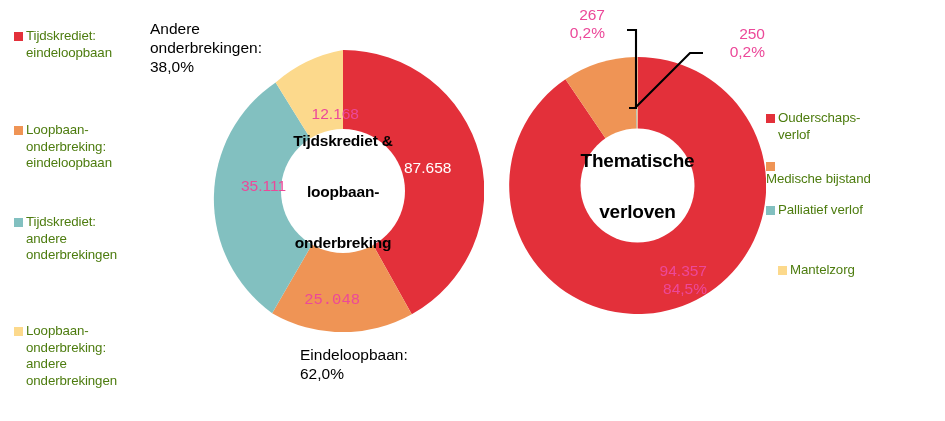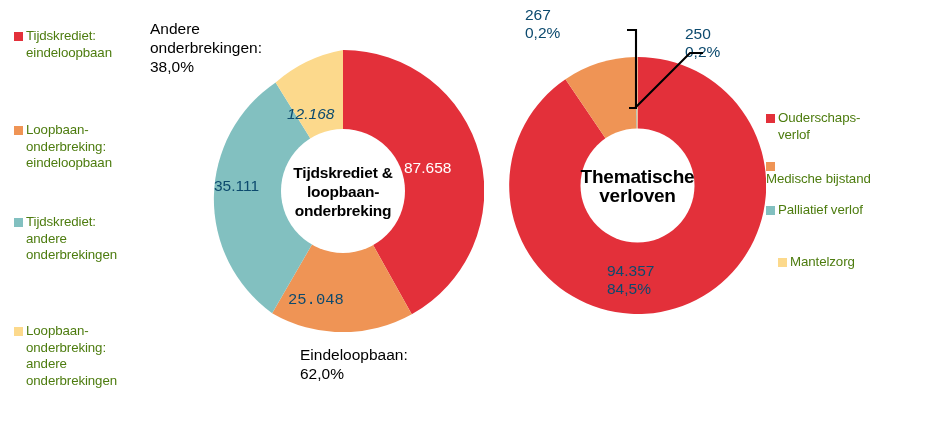--- a/index.html
+++ b/index.html
@@ -29,49 +29,50 @@
   #legend-left .legend-item:nth-child(1){top:0px;}
   #legend-left .legend-item:nth-child(2){top:94px;}
   #legend-left .legend-item:nth-child(3){top:186px;}
   #legend-left .legend-item:nth-child(4){top:295px;}
 
   #legend-right{left:766px;top:110px;width:175px;}
   #legend-right .legend-item{position:absolute;}
   #legend-right .legend-item:nth-child(1){top:0px;}
   #legend-right .legend-item:nth-child(2){top:48px;flex-direction:column;}
   #legend-right .legend-item:nth-child(3){top:92px;}
-  #legend-right .legend-item:nth-child(4){top:144px;padding-left:12px;}
+  #legend-right .legend-item:nth-child(4){top:152px;padding-left:12px;}
 
   
   .donut-wrap{position:absolute;}
   .donut-center{
     position:absolute;
     display:flex;flex-direction:column;align-items:center;justify-content:center;
     text-align:center;font-weight:bold;color:#000;
     pointer-events:none;
+    gap:32px;
   }
 
   #donut-left{left:202px;top:50px;width:282px;height:282px;}
   #donut-left .donut-center{
     left:0;top:0;width:282px;height:282px;
     font-size:15.5px;line-height:19px;letter-spacing:-0.2px;
   }
   #donut-left .donut-center span{display:block;}
 
   #donut-right{left:509px;top:57px;width:257px;height:257px;}
   #donut-right .donut-center{
     left:0;top:0;width:257px;height:257px;
     font-size:19px;line-height:19px;letter-spacing:-0.2px;
   }
   #donut-right .donut-center span{display:block;}
 
   
   .val{
-    position:absolute;font-size:15.5px;line-height:18px;color:#0c4a6e;
-    white-space:pre-line;text-align:left;
+    position:absolute;font-size:15.5px;line-height:18px;color:#ec4899;
+    white-space:pre-line;text-align:right;
   }
   .val.white{color:#ffffff;}
 
   
   .anno{
     position:absolute;font-size:15.5px;line-height:19px;color:#000;
     white-space:pre-line;
   }
   .anno.c{}
   .leader{position:absolute;pointer-events:none;}
@@ -129,21 +130,21 @@
     <div class="donut-center">
       <span>Tijdskrediet &amp;</span>
       <span>loopbaan-</span>
       <span>onderbreking</span>
     </div>
   </div>
 
   <div class="val white" style="left:404px;top:159px;width:72px;text-align:left;">87.658</div>
   <div class="val" style="left:288px;top:291px;width:72px;font-family:Liberation Mono, monospace;">25.048</div>
   <div class="val" style="left:214px;top:177px;width:72px;">35.111</div>
-  <div class="val" style="left:287px;top:105px;width:72px;font-style:italic;">12.168</div>
+  <div class="val" style="left:287px;top:105px;width:72px;">12.168</div>
 
   <div class="donut-wrap" id="donut-right">
     <svg width="257" height="257" viewBox="0 0 257 257">
 
       <path fill="#E3303A" d="M 128.5 128.5 L 128.5 0 A 128.5 128.5 0 1 1 56.46 22.22 Z"></path>
 
       <path fill="#EF9455" d="M 128.5 128.5 L 56.46 22.22 A 128.5 128.5 0 0 1 126.57 0.0015 Z"></path>
 
       <path fill="#82C0C0" d="M 128.5 128.5 L 126.57 0.0015 A 128.5 128.5 0 0 1 127.53 0.0 Z"></path>
 

